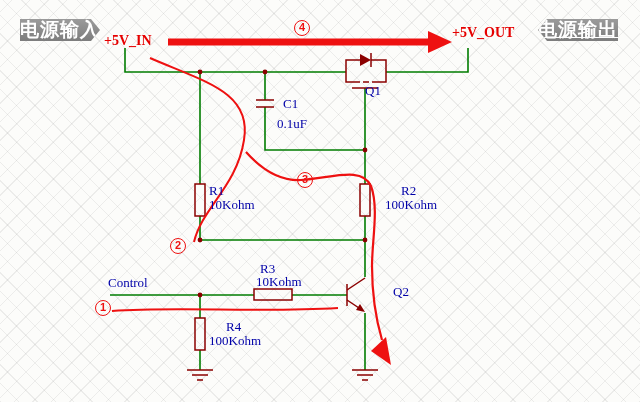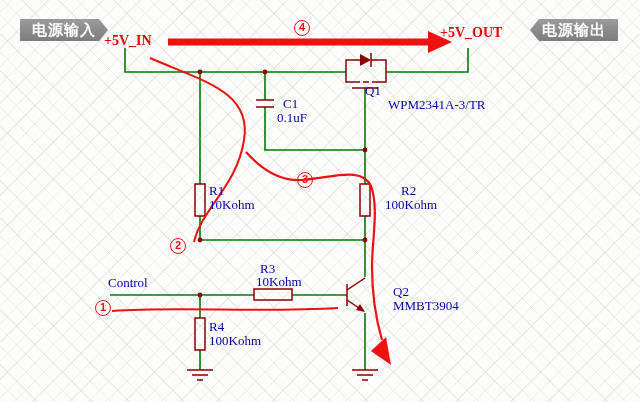--- a/index.html
+++ b/index.html
@@ -18,27 +18,27 @@
   .a path,.a line{stroke:var(--annotation);fill:none;}
   .af{fill:var(--annotation);stroke:none;}
   .lbl{position:absolute;font:13px "Liberation Serif",serif;color:var(--label);white-space:nowrap;}
   .net{position:absolute;font:bold 14px "Liberation Serif",serif;color:var(--net_label);white-space:nowrap;}
   .step{
     position:absolute;width:16px;height:16px;box-sizing:border-box;
     border:1.6px solid var(--annotation);border-radius:50%;
     color:var(--annotation);font:bold 11px/13px "Liberation Sans",sans-serif;text-align:center;
   }
   .badge{
-    position:absolute;top:19px;height:22px;line-height:22px;padding:0 12px;
+    position:absolute;top:19px;height:22px;line-height:22px;padding:0 0;
     background:linear-gradient(#9b9b9b,#7d7d7d);
-    color:var(--badge_text);font-size:15px;font-weight:bold;letter-spacing:1px;
+    color:var(--badge_text);font-size:19px;font-weight:bold;letter-spacing:1px;
     text-align:center;white-space:nowrap;
   }
   .badge-left{left:20px;clip-path:polygon(0 0, calc(100% - 9px) 0, 100% 50%, calc(100% - 9px) 100%, 0 100%);}
-  .badge-right{right:22px;clip-path:polygon(9px 0, 100% 0, 100% 100%, 9px 100%, 0 50%);}
+  .badge-right{right:22px;clip-path:polygon(9px 0, 100% 0, 100% 100%, 9px 100%, 0 50%);text-decoration:underline;}
 </style>
 </head>
 <body>
 
 <div class="canvas">
 
   <svg width="640" height="402" viewBox="0 0 640 402">
 
     <g class="w">
       <path d="M125,48 V72 H346"></path>
@@ -106,36 +106,34 @@
       <path d="M246,152 C262,170 281,181 301,180 C332,178 362,166 371,186 C379,208 372,240 372,266 C372,292 375,316 382,340" stroke-width="2.2"></path>
       <polygon class="af" points="391,365 371,351 386,337"></polygon>
       <path d="M112,311 C180,306 255,313 338,308" stroke-width="2"></path>
     </g>
   </svg>
 
   <div class="badge badge-left">电源输入</div>
   <div class="badge badge-right">电源输出</div>
 
   <div class="net" style="left:104px;top:33px">+5V_IN</div>
-  <div class="net" style="left:440px;top:25px">+5V_OUT</div>
+  <div class="net" style="left:452px;top:25px">+5V_OUT</div>
   <div class="lbl" style="left:108px;top:275px">Control</div>
 
   <div class="lbl" style="left:365px;top:83px">Q1</div>
-  <div class="lbl" style="left:388px;top:97px">WPM2341A-3/TR</div>
   <div class="lbl" style="left:283px;top:96px">C1</div>
-  <div class="lbl" style="left:277px;top:110px">0.1uF</div>
+  <div class="lbl" style="left:277px;top:116px">0.1uF</div>
   <div class="lbl" style="left:209px;top:183px">R1</div>
   <div class="lbl" style="left:209px;top:197px">10Kohm</div>
   <div class="lbl" style="left:401px;top:183px">R2</div>
   <div class="lbl" style="left:385px;top:197px">100Kohm</div>
   <div class="lbl" style="left:260px;top:261px">R3</div>
   <div class="lbl" style="left:256px;top:274px">10Kohm</div>
   <div class="lbl" style="left:393px;top:284px">Q2</div>
-  <div class="lbl" style="left:393px;top:298px">MMBT3904</div>
-  <div class="lbl" style="left:209px;top:319px">R4</div>
+  <div class="lbl" style="left:226px;top:319px">R4</div>
   <div class="lbl" style="left:209px;top:333px">100Kohm</div>
 
   <div class="step" style="left:95px;top:300px">1</div>
   <div class="step" style="left:170px;top:238px">2</div>
   <div class="step" style="left:297px;top:172px">3</div>
   <div class="step" style="left:294px;top:20px">4</div>
 
 </div>
 
 </body></html>

